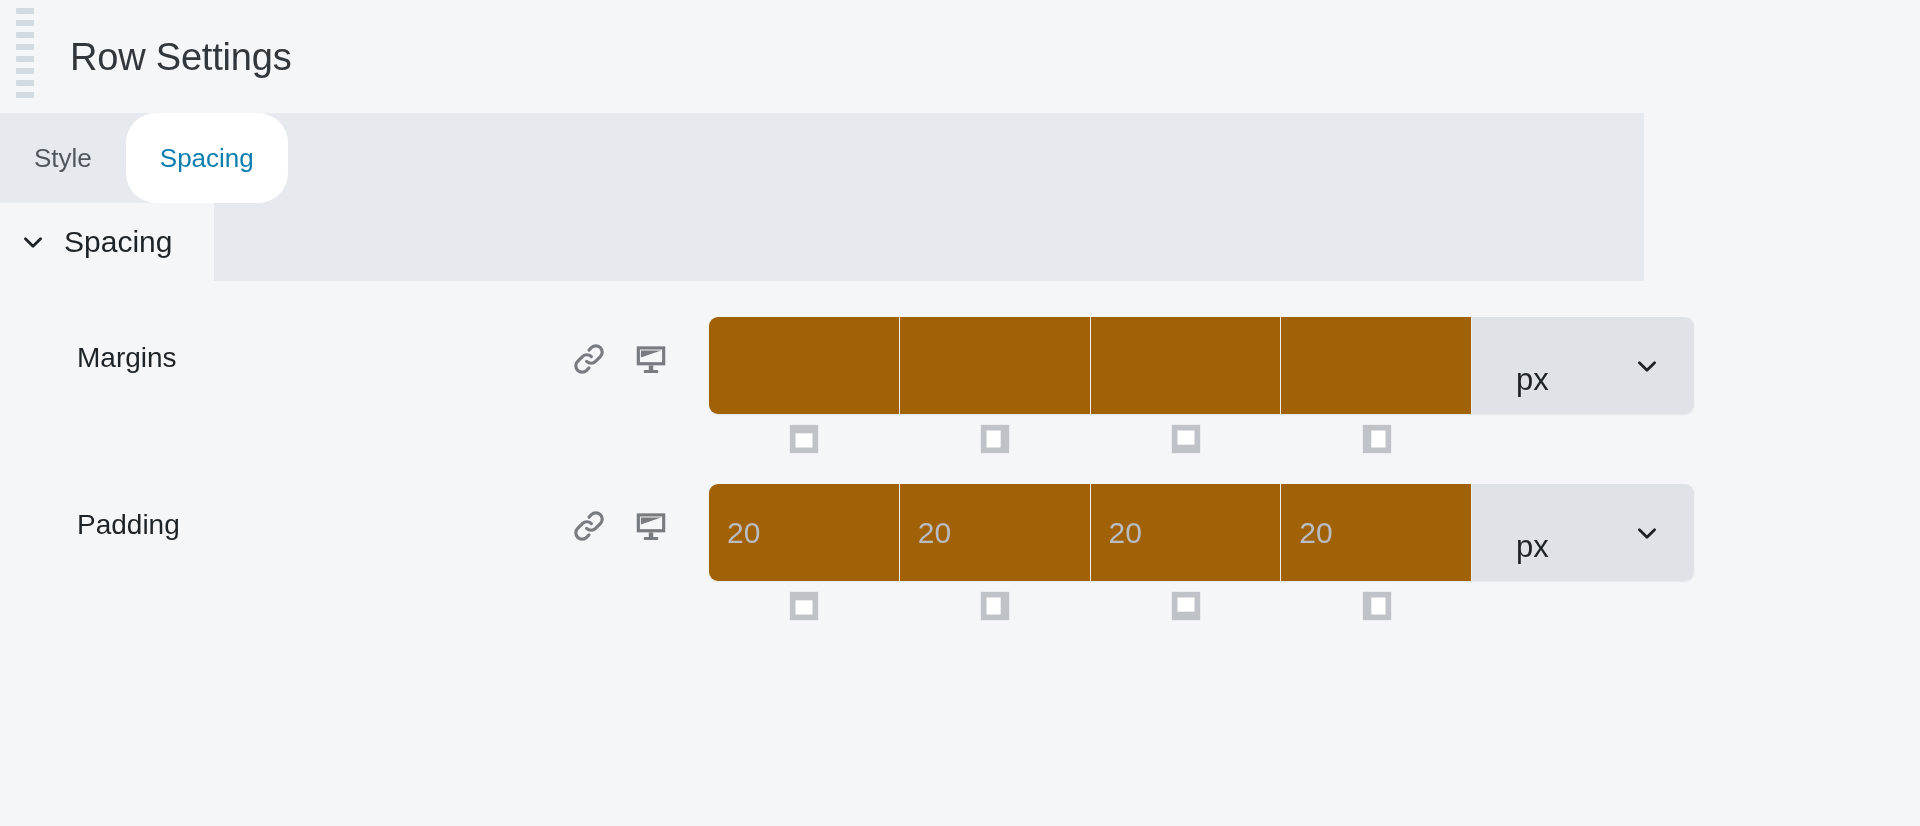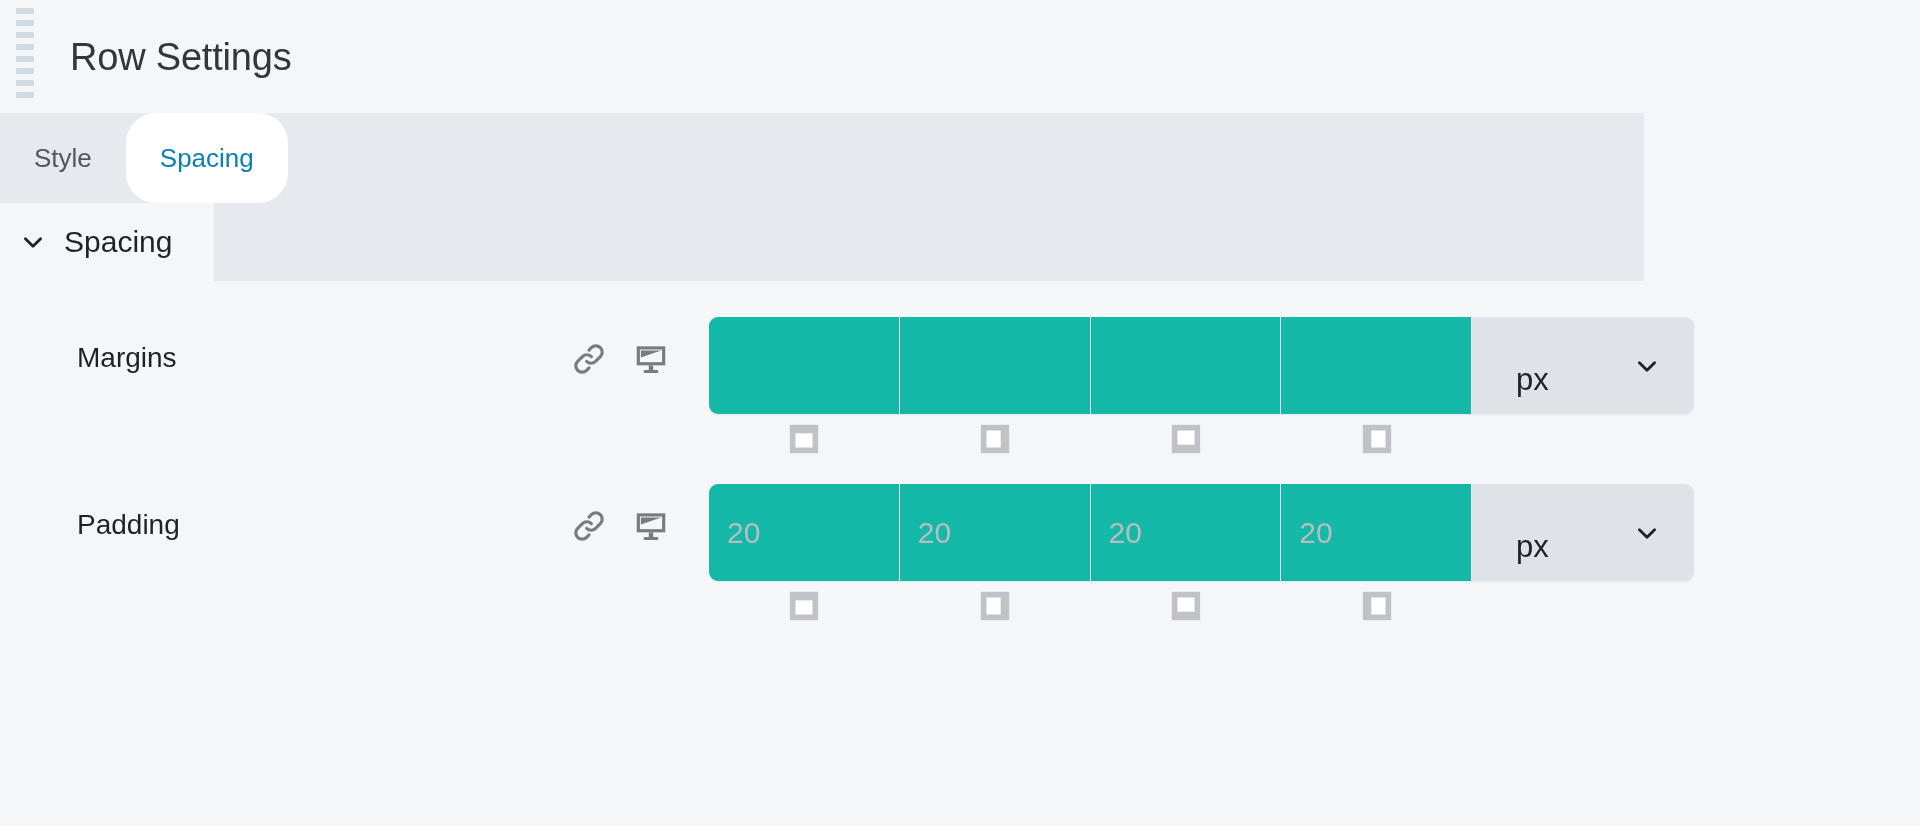--- a/index.html
+++ b/index.html
@@ -173,21 +173,21 @@
     width: 985px;
     height: 97px;
     border-radius: 9px;
     overflow: hidden;
     box-shadow: 0 1px 2px rgba(16,24,40,0.07);
   }
 
   .num-input {
     flex: 1 1 0;
     min-width: 0;
-    background: #14b8a6;
+    background: #a16207;
     border: none;
     border-right: 1px solid #eceef1;
     font-family: "Liberation Sans", sans-serif;
     font-size: 30px;
     color: #1d2327;
     padding: 0 18px;
     outline: none;
   }
   .num-input::placeholder { color: #b9bcc0; }
 

